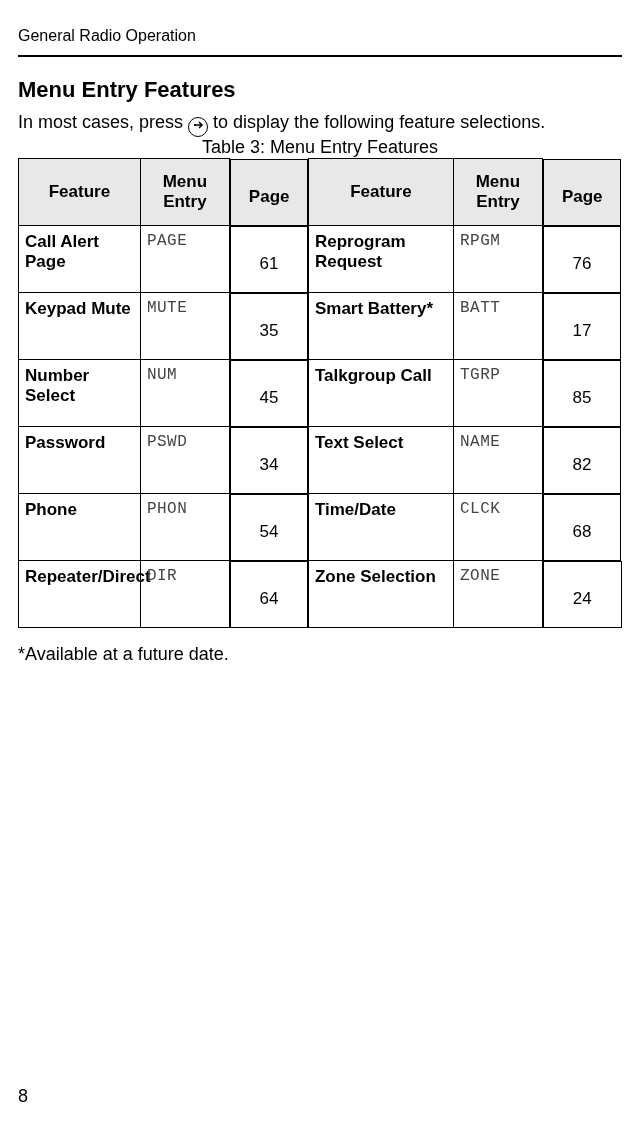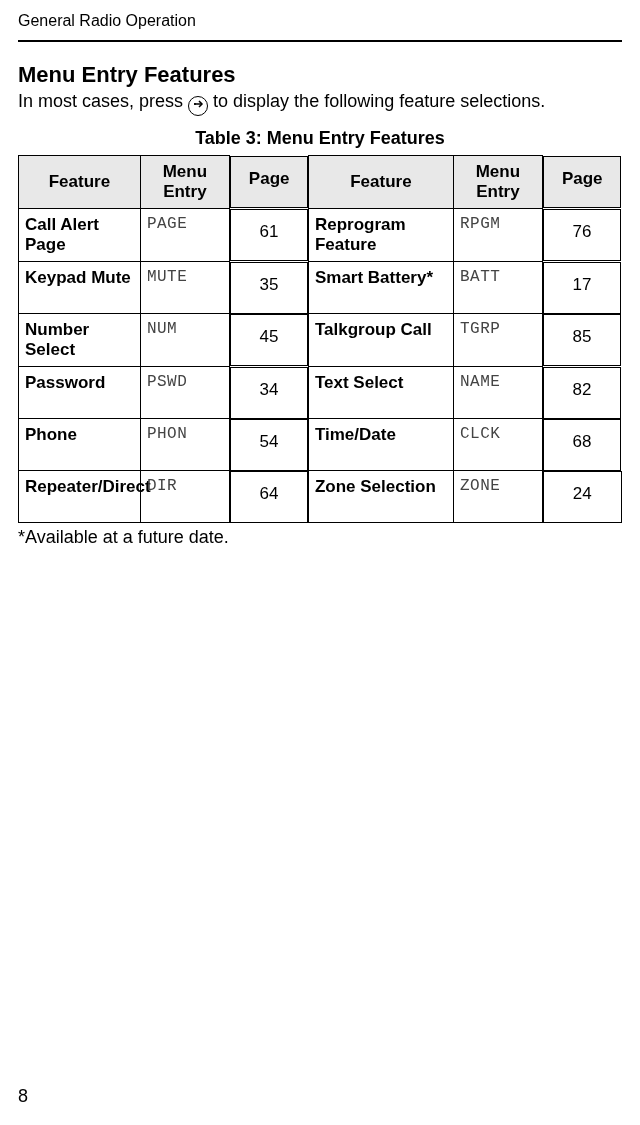--- a/index.html
+++ b/index.html
@@ -1,38 +1,38 @@
 <!DOCTYPE html>
 <html><head>
   <meta charset="utf-8">
   <style>
     * { box-sizing: border-box; margin: 0; padding: 0; }
     html, body { width: 640px; height: 1125px; font-family: Arial, Helvetica, sans-serif; color: #000; background: #fff; }
-    .page { padding: 12px 18px 18px 18px; display: flex; flex-direction: column; height: 100%; }
+    .page { padding: 27px 18px 18px 18px; display: flex; flex-direction: column; height: 100%; }
     .running-head { font-size: 16px; padding-bottom: 10px; }
     .rule { border: none; border-top: 2px solid #000; margin-bottom: 20px; }
-    h2.section-title { font-size: 22px; font-weight: bold; }
-    .intro { font-size: 18px; line-height: 1.35; margin-bottom: 12px; }
+    h2.section-title { font-size: 22px; font-weight: bold; margin-bottom: 6px; }
+    .intro { font-size: 18px; line-height: 1.35; margin-bottom: 0; }
     .icon-wrap { display: inline-block; vertical-align: middle; }
     .u-icon { display: inline-block; width: 20px; height: 20px; border: 1.6px solid #000; border-radius: 50%; text-align: center; line-height: 17px; font-size: 12px; vertical-align: -3px; }
     .u-icon svg { width: 12px; height: 12px; vertical-align: -1px; }
-    .table-caption { font-weight: bold; font-size: 18px; text-align: center; margin-bottom: 6px; }
+    .table-caption { font-weight: normal; font-size: 18px; text-align: center; }
     table { border-collapse: collapse; width: 100%; table-layout: fixed; }
     th, td { border: 1.2px solid #000; padding: 6px 6px; font-size: 17px; vertical-align: top; text-align: left; }
     th { background: #e8e8e8; font-weight: bold; text-align: center; vertical-align: middle; }
     col.c-feature   { width: 18.5%; }
     col.c-menu      { width: 13.5%; }
     col.c-page      { width: 12%; }
     col.c-feature2  { width: 22%; }
     col.c-menu2     { width: 13.5%; }
     col.c-page2     { width: 12%; }
     td.page, th.page, td.page2 { text-align: center; }
     td.feature { font-weight: bold; }
     td.menu { font-family: "Courier New", monospace; letter-spacing: 0.5px; color: #444; font-size: 16px; }
-    .footnote { font-size: 18px; margin-top: 4px; }
+    .footnote { font-size: 18px; margin-top: 16px; }
     .page-number { font-size: 18px; margin-top: auto; }
   </style>
 </head>
 <body>
 
 <div class="page">
   <div class="running-head">General Radio Operation</div>
   <hr class="rule">
 
   <h2 class="section-title">Menu Entry Features</h2>
@@ -71,21 +71,21 @@
         <th>Menu Entry</th>
         <th class="page">Page</th>
       </tr>
     </thead>
     <tbody id="table-body">
 
     <tr>
           <td class="feature">Call Alert Page</td>
           <td class="menu">PAGE</td>
           <td class="page">61</td>
-          <td class="feature">Reprogram Feature</td>
+          <td class="feature">Reprogram Request</td>
           <td class="menu">RPGM</td>
           <td class="page">76</td>
         </tr>
         <tr>
           <td class="feature">Keypad Mute</td>
           <td class="menu">MUTE</td>
           <td class="page">35</td>
           <td class="feature">Smart Battery*</td>
           <td class="menu">BATT</td>
           <td class="page">17</td>

